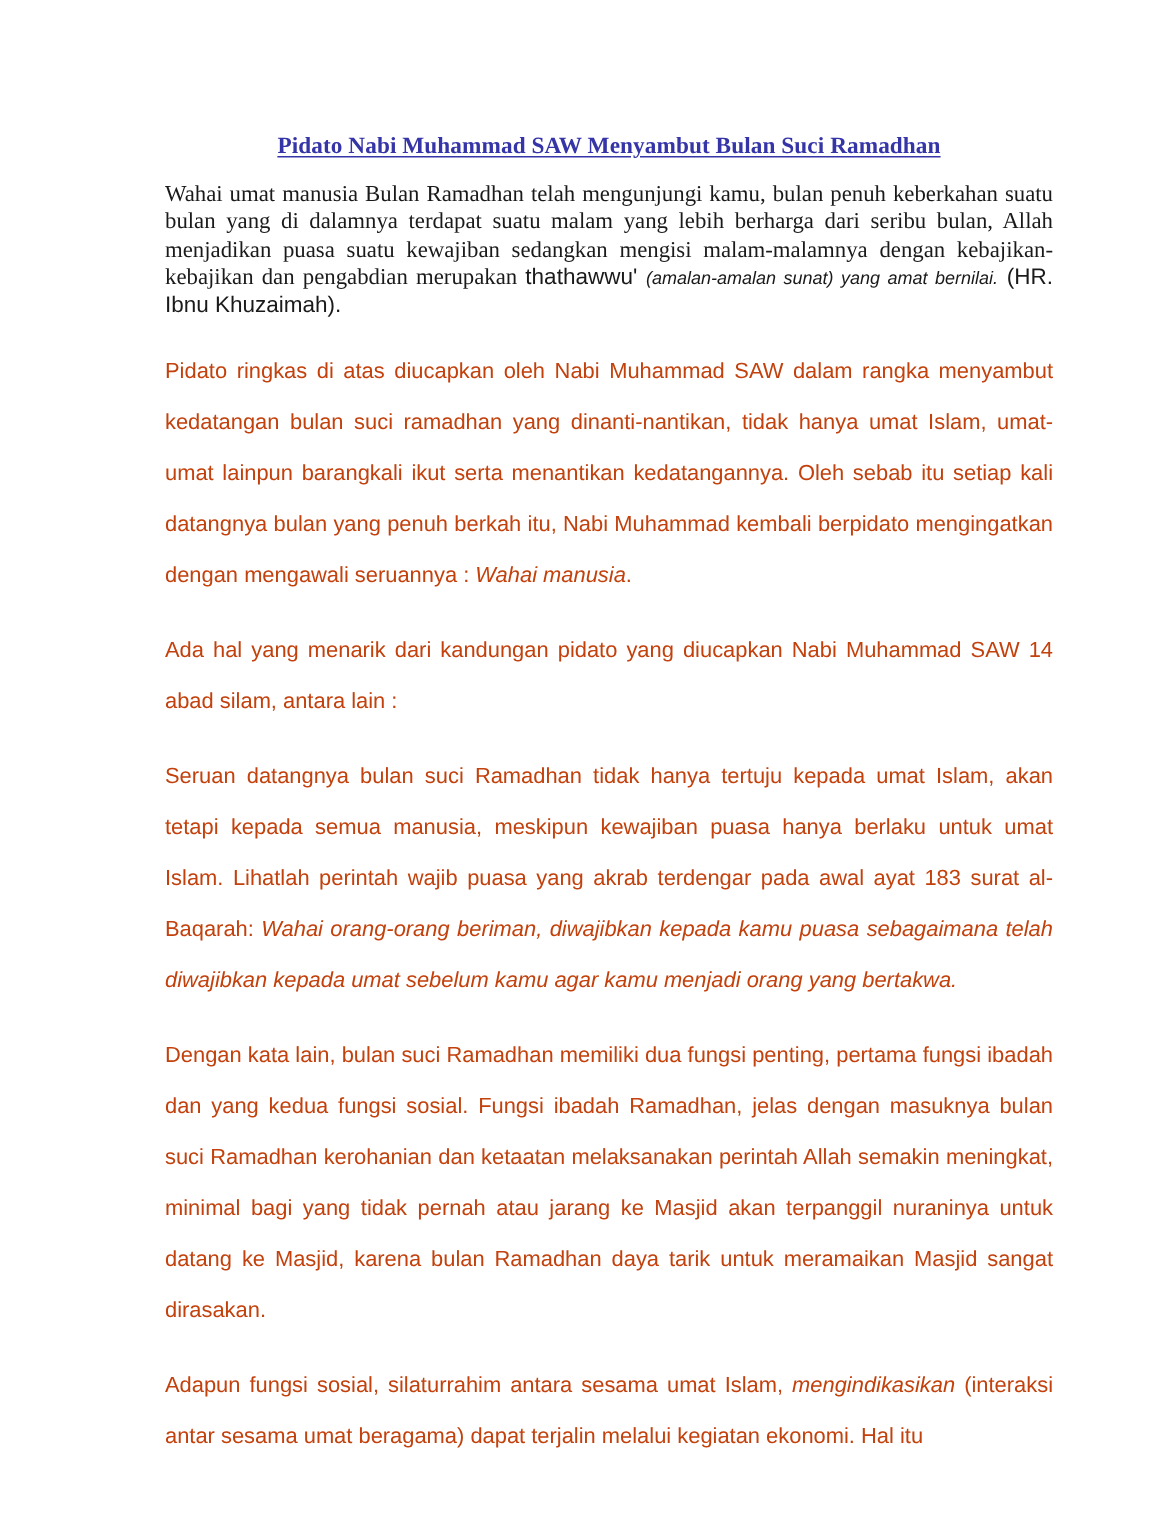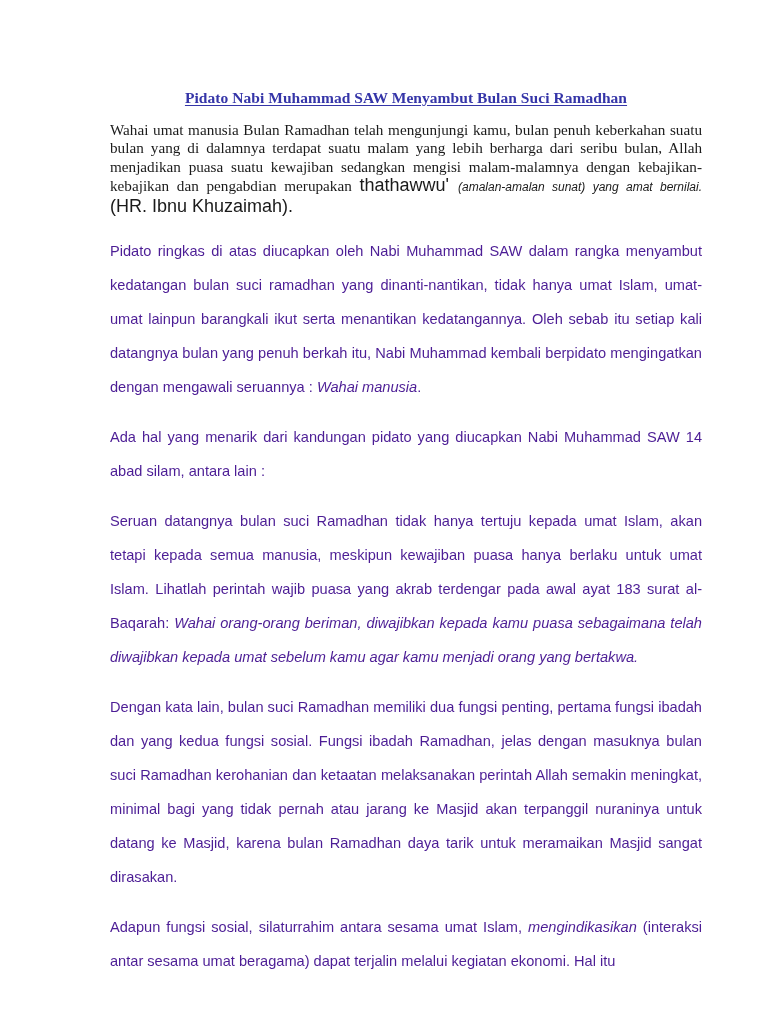--- a/index.html
+++ b/index.html
@@ -44,34 +44,34 @@
     font-family: "Liberation Serif", serif;
     font-size: 15.2px;
     line-height: 18.4px;
     color: #1a1a1a;
     text-align: justify;
     text-justify: inter-word;
     margin: 0 0 18px 0;
   }
   .hadith .sans {
     font-family: "Liberation Sans", sans-serif;
-    font-size: 18px;
+    font-size: 15px;
     font-style: normal;
   }
   .hadith .sans-i {
     font-family: "Liberation Sans", sans-serif;
     font-size: 12px;
     font-style: italic;
   }
   
   .body-par {
     font-family: "Liberation Sans", sans-serif;
     font-size: 14.6px;
     line-height: 34px;
-    color: #4c1d95;
+    color: #c2410c;
     text-align: justify;
     text-justify: inter-word;
     margin: 0 0 16px 0;
   }
   .body-par:last-child {
     margin-bottom: 0;
   }
   .body-par em {
     font-style: italic;
   }

